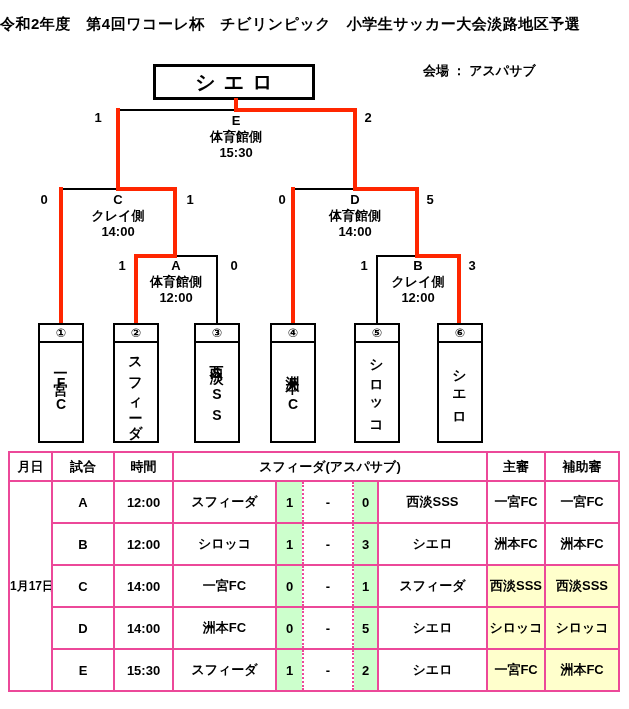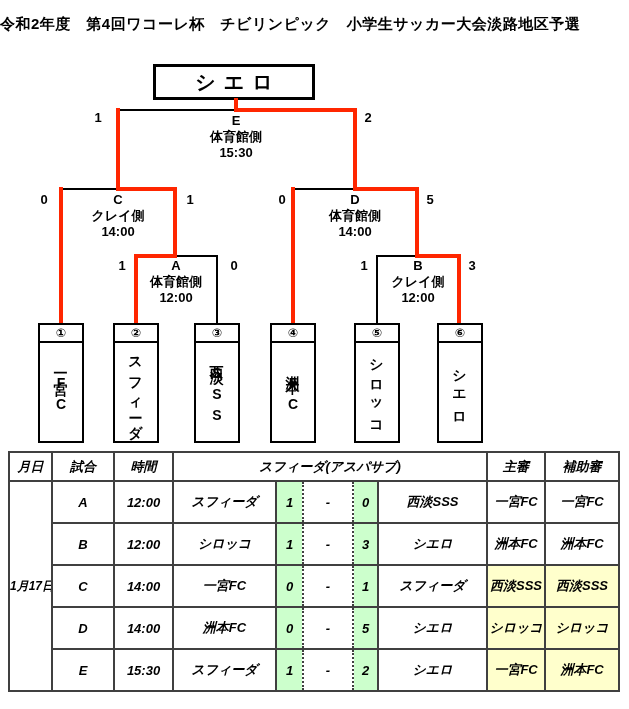--- a/index.html
+++ b/index.html
@@ -29,38 +29,39 @@
            font-size:12px; font-weight:bold; line-height:17px; }
   .tname-wrap { height:96px; display:flex; align-items:center; justify-content:center; }
   .vname { writing-mode:vertical-rl; text-orientation:mixed; font-size:14px; font-weight:bold;
            letter-spacing:5px; line-height:1; }
   .vname .up { text-orientation:upright; }
 
   
   table.sched { position:absolute; left:8px; top:451px; width:610px;
                 border-collapse:collapse; table-layout:fixed;
                 font-size:13px; font-weight:bold; }
-  .sched td, .sched th { border:2px solid #404040; text-align:center; vertical-align:middle;
-                         padding:0; overflow:hidden; white-space:nowrap;font-style:italic; }
+  .sched td, .sched th { border:2px solid #ec4899; text-align:center; vertical-align:middle;
+                         padding:0; overflow:hidden; white-space:nowrap; }
   .sched thead tr { height:29px; }
   .sched tbody tr { height:42px; }
   .sched th { font-weight:bold; }
   td.c-score { background:var(--green); }
   td.c-s1 { border-right-style:dotted; }
   td.c-s2 { border-left-style:dotted; }
   td.c-dash { border-left-style:dotted; border-right-style:dotted; }
   td.c-date { font-size:12px; }
   tr.hl td.c-ref { background:var(--yellow); }
 </style>
 </head>
 <body>
 
 <div class="page">
 
   <div class="title">令和2年度　第4回ワコーレ杯　チビリンピック　小学生サッカー大会淡路地区予選</div>
+  <div class="venue">会場 ： アスパサブ</div>
 
   <div>
 
     <div class="champ">
       <span>シエロ</span>
     </div>
 
     <div class="bl" style="left:117px;top:109px;width:120px;height:2px;"></div>
     <div class="bl" style="left:60px;top:188px;width:58px;height:2px;"></div>
     <div class="bl" style="left:292px;top:188px;width:64px;height:2px;"></div>

